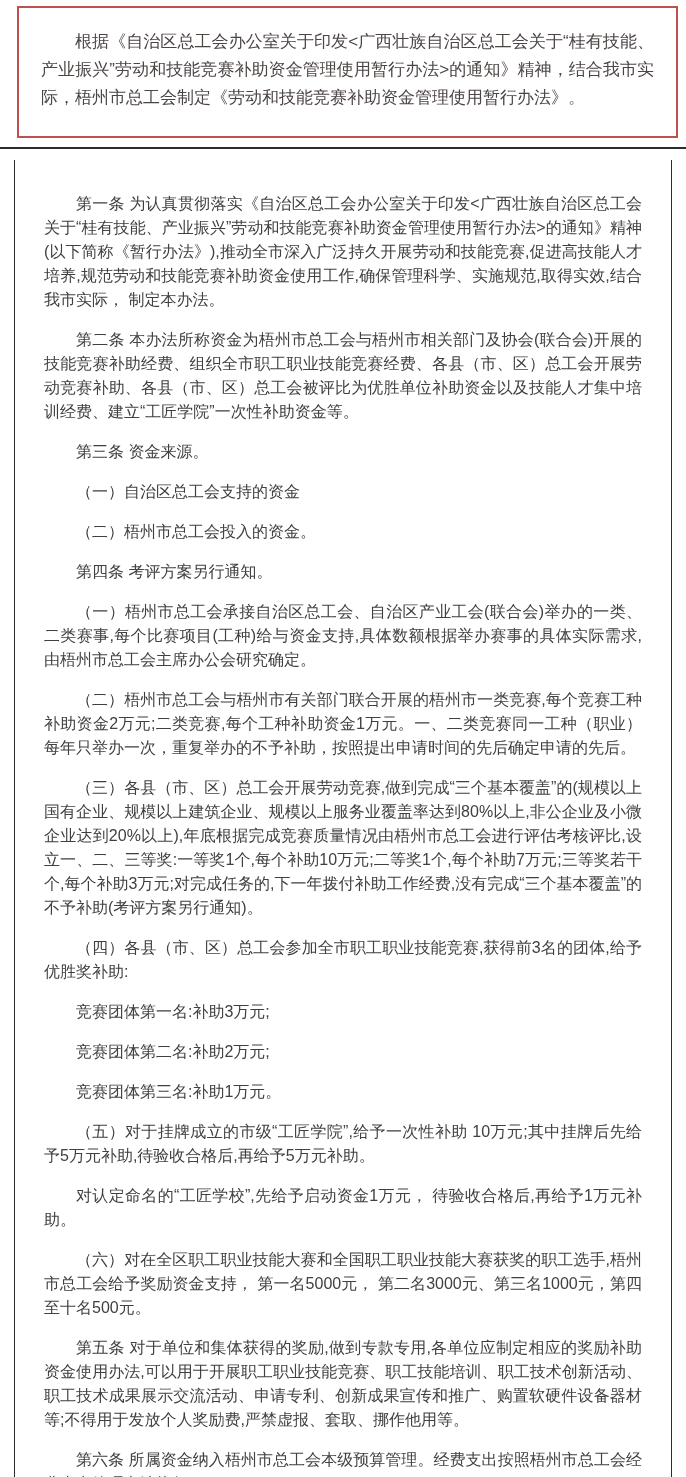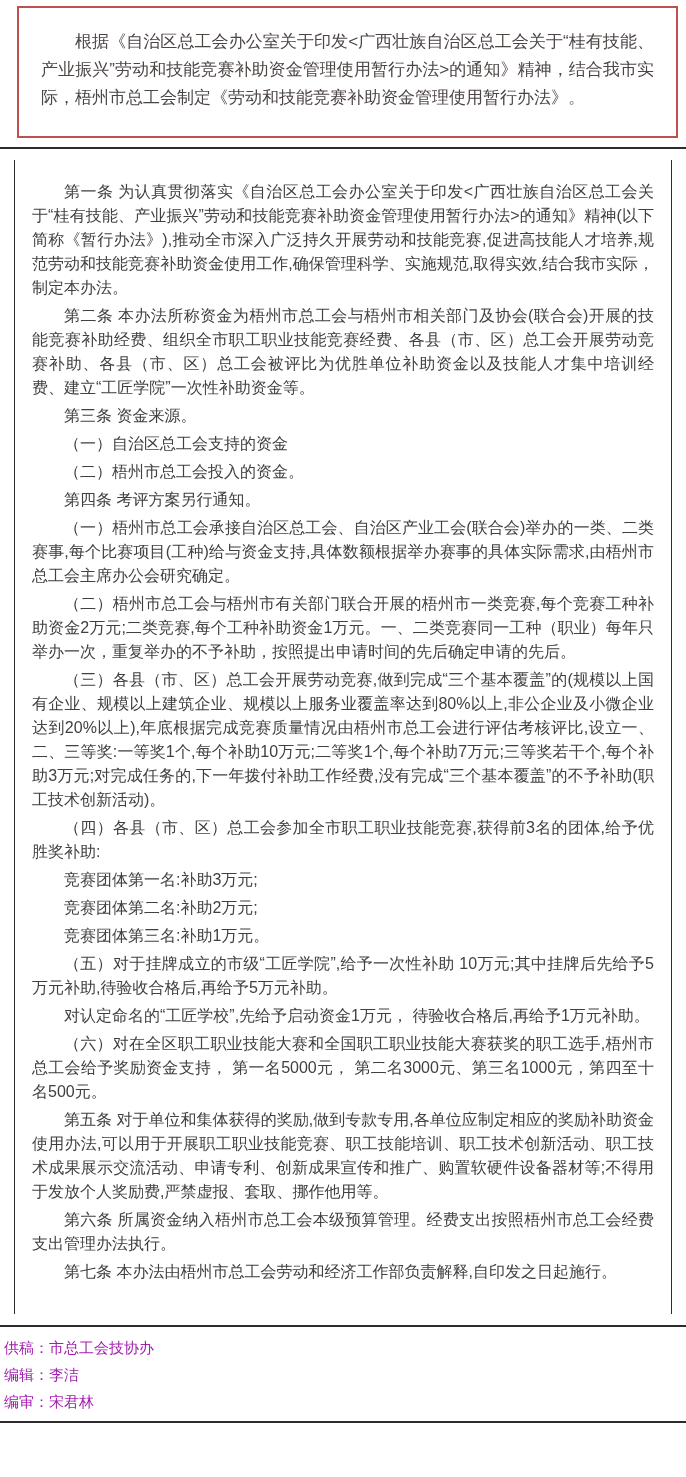--- a/index.html
+++ b/index.html
@@ -34,21 +34,21 @@
     border-top: 2px solid #2b2b2b;
     border-bottom: 2px solid #2b2b2b;
   }
   .doc-inner {
     margin: 11px 14px;
     border-left: 1px solid #2b2b2b;
     border-right: 1px solid #2b2b2b;
     padding: 16px 13px 26px 13px;
   }
   .doc-para {
-    margin: 4px;
+    margin: 16px;
     font-size: 16px;
     line-height: 24px;
     color: #404040;
     text-indent: 2em;
     text-align: justify;
   }
   
   .footer {
     padding: 7px 4px 6px 4px;
     border-bottom: 2px solid #2b2b2b;
@@ -69,21 +69,21 @@
 <div class="doc-frame">
   <div class="doc-inner" id="doc-paragraphs">
       <p class="doc-para">第一条 为认真贯彻落实《自治区总工会办公室关于印发&lt;广西壮族自治区总工会关于“桂有技能、产业振兴”劳动和技能竞赛补助资金管理使用暂行办法&gt;的通知》精神(以下简称《暂行办法》),推动全市深入广泛持久开展劳动和技能竞赛,促进高技能人才培养,规范劳动和技能竞赛补助资金使用工作,确保管理科学、实施规范,取得实效,结合我市实际， 制定本办法。</p>
       <p class="doc-para">第二条 本办法所称资金为梧州市总工会与梧州市相关部门及协会(联合会)开展的技能竞赛补助经费、组织全市职工职业技能竞赛经费、各县（市、区）总工会开展劳动竞赛补助、各县（市、区）总工会被评比为优胜单位补助资金以及技能人才集中培训经费、建立“工匠学院”一次性补助资金等。</p>
       <p class="doc-para">第三条 资金来源。</p>
       <p class="doc-para">（一）自治区总工会支持的资金</p>
       <p class="doc-para">（二）梧州市总工会投入的资金。</p>
       <p class="doc-para">第四条 考评方案另行通知。</p>
       <p class="doc-para">（一）梧州市总工会承接自治区总工会、自治区产业工会(联合会)举办的一类、二类赛事,每个比赛项目(工种)给与资金支持,具体数额根据举办赛事的具体实际需求,由梧州市总工会主席办公会研究确定。</p>
       <p class="doc-para">（二）梧州市总工会与梧州市有关部门联合开展的梧州市一类竞赛,每个竞赛工种补助资金2万元;二类竞赛,每个工种补助资金1万元。一、二类竞赛同一工种（职业）每年只举办一次，重复举办的不予补助，按照提出申请时间的先后确定申请的先后。</p>
-      <p class="doc-para">（三）各县（市、区）总工会开展劳动竞赛,做到完成“三个基本覆盖”的(规模以上国有企业、规模以上建筑企业、规模以上服务业覆盖率达到80%以上,非公企业及小微企业达到20%以上),年底根据完成竞赛质量情况由梧州市总工会进行评估考核评比,设立一、二、三等奖:一等奖1个,每个补助10万元;二等奖1个,每个补助7万元;三等奖若干个,每个补助3万元;对完成任务的,下一年拨付补助工作经费,没有完成“三个基本覆盖”的不予补助(职工技术创新活动)。</p>
+      <p class="doc-para">（三）各县（市、区）总工会开展劳动竞赛,做到完成“三个基本覆盖”的(规模以上国有企业、规模以上建筑企业、规模以上服务业覆盖率达到80%以上,非公企业及小微企业达到20%以上),年底根据完成竞赛质量情况由梧州市总工会进行评估考核评比,设立一、二、三等奖:一等奖1个,每个补助10万元;二等奖1个,每个补助7万元;三等奖若干个,每个补助3万元;对完成任务的,下一年拨付补助工作经费,没有完成“三个基本覆盖”的不予补助(考评方案另行通知)。</p>
       <p class="doc-para">（四）各县（市、区）总工会参加全市职工职业技能竞赛,获得前3名的团体,给予优胜奖补助:</p>
       <p class="doc-para">竞赛团体第一名:补助3万元;</p>
       <p class="doc-para">竞赛团体第二名:补助2万元;</p>
       <p class="doc-para">竞赛团体第三名:补助1万元。</p>
       <p class="doc-para">（五）对于挂牌成立的市级“工匠学院”,给予一次性补助  10万元;其中挂牌后先给予5万元补助,待验收合格后,再给予5万元补助。</p>
       <p class="doc-para">对认定命名的“工匠学校”,先给予启动资金1万元， 待验收合格后,再给予1万元补助。</p>
       <p class="doc-para">（六）对在全区职工职业技能大赛和全国职工职业技能大赛获奖的职工选手,梧州市总工会给予奖励资金支持， 第一名5000元， 第二名3000元、第三名1000元，第四至十名500元。</p>
       <p class="doc-para">第五条 对于单位和集体获得的奖励,做到专款专用,各单位应制定相应的奖励补助资金使用办法,可以用于开展职工职业技能竞赛、职工技能培训、职工技术创新活动、职工技术成果展示交流活动、申请专利、创新成果宣传和推广、购置软硬件设备器材等;不得用于发放个人奖励费,严禁虚报、套取、挪作他用等。</p>
       <p class="doc-para">第六条 所属资金纳入梧州市总工会本级预算管理。经费支出按照梧州市总工会经费支出管理办法执行。</p>
       <p class="doc-para">第七条 本办法由梧州市总工会劳动和经济工作部负责解释,自印发之日起施行。</p>

